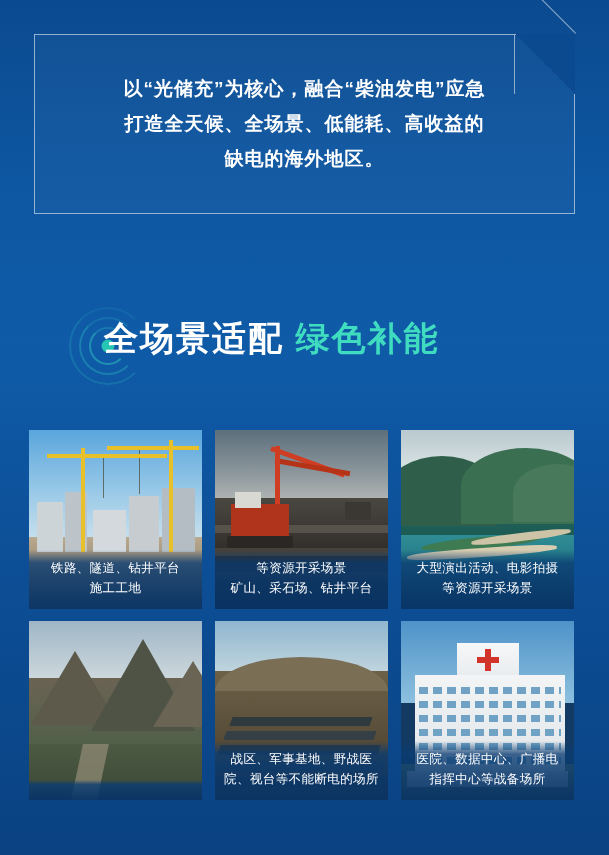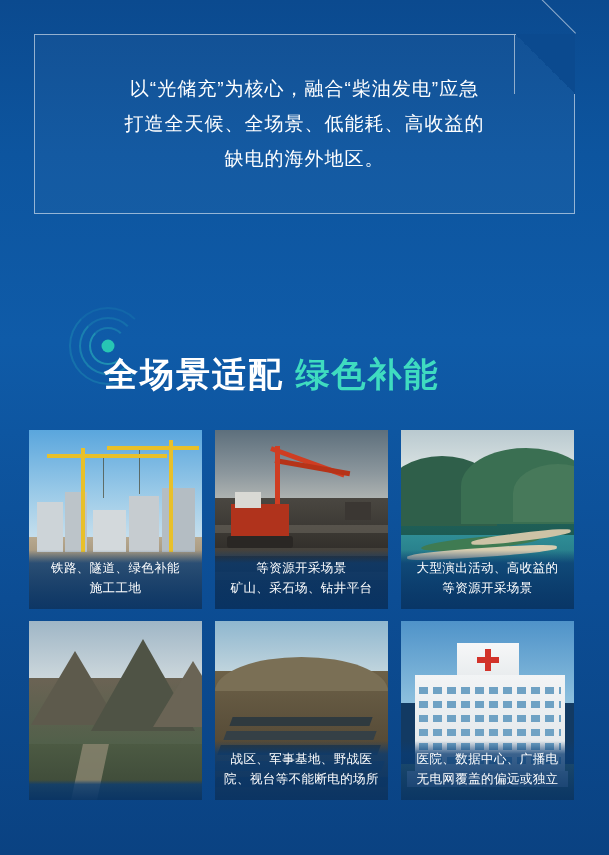--- a/index.html
+++ b/index.html
@@ -60,21 +60,21 @@
     gap: 11px;
     padding: 0 24px;
     box-sizing: border-box;
   }
   .quote-line {
     color: #ffffff;
     font-size: 19px;
     line-height: 1.25;
     letter-spacing: 1px;
     white-space: nowrap;
-    font-weight: normal;
+    font-weight: bold;
     text-align: center;
   }
   .quote-line .hl {
     color: #f2c53d;
   }
 
   
   .section-heading {
     position: absolute;
     left: 0;
@@ -110,21 +110,20 @@
     opacity: 1;
   }
   .heading-text {
     position: absolute;
     left: 104px;
     top: 16px;
     font-size: 34px;
     font-weight: bold;
     letter-spacing: 2px;
     white-space: nowrap;
-    margin-top: 36px;
   }
   .heading-text .part-a { color: #ffffff; }
   .heading-text .part-b { color: #3fdcc0; }
 
   
   .grid {
     position: absolute;
     left: 29px;
     top: 430px;
     width: 551px;
@@ -295,21 +294,21 @@
       <div class="bldg b3"></div>
         <div class="bldg b4"></div>
       <div class="cable k1"></div>
         <div class="cable k2"></div>
       <div class="crane-m cj1"></div>
         <div class="crane-m cm1"></div>
       <div class="crane-m cj2"></div>
         <div class="crane-m cm2"></div>
     </div>
     <div class="card-caption">
-      <span>铁路、隧道、绿色补能</span>
+      <span>铁路、隧道、钻井平台</span>
       <span>施工工地</span>
     </div>
   </div>
 
   <div class="card c2">
     <div class="card-photo">
       <div class="sky"></div>
       <div class="ground"></div>
       <div class="strip s1"></div>
         <div class="strip s2"></div>
@@ -334,21 +333,21 @@
       <div class="ground"></div>
       <div class="hill h1"></div>
         <div class="hill h2"></div>
         <div class="hill h3"></div>
       <div class="water"></div>
       <div class="spit"></div>
       <div class="beach"></div>
       <div class="beach2"></div>
     </div>
     <div class="card-caption">
-      <span>大型演出活动、高收益的</span>
+      <span>大型演出活动、电影拍摄</span>
       <span>等资源开采场景</span>
     </div>
   </div>
 
   <div class="card c4">
     <div class="card-photo">
       <div class="sky"></div>
       <div class="ground"></div>
       <div class="peak p1"></div>
         <div class="peak p2"></div>
@@ -390,17 +389,17 @@
         <div class="win-row" style="top:18px"></div>
         <div class="win-row" style="top:32px"></div>
         <div class="win-row" style="top:46px"></div>
         <div class="win-row" style="top:60px"></div>
         <div class="win-row" style="top:74px"></div>
       </div>
       <div class="podium"></div>
     </div>
     <div class="card-caption">
       <span>医院、数据中心、广播电</span>
-      <span>无电网覆盖的偏远或独立</span>
+      <span>指挥中心等战备场所</span>
     </div>
   </div>
 
 </div>
 
 </body></html>

